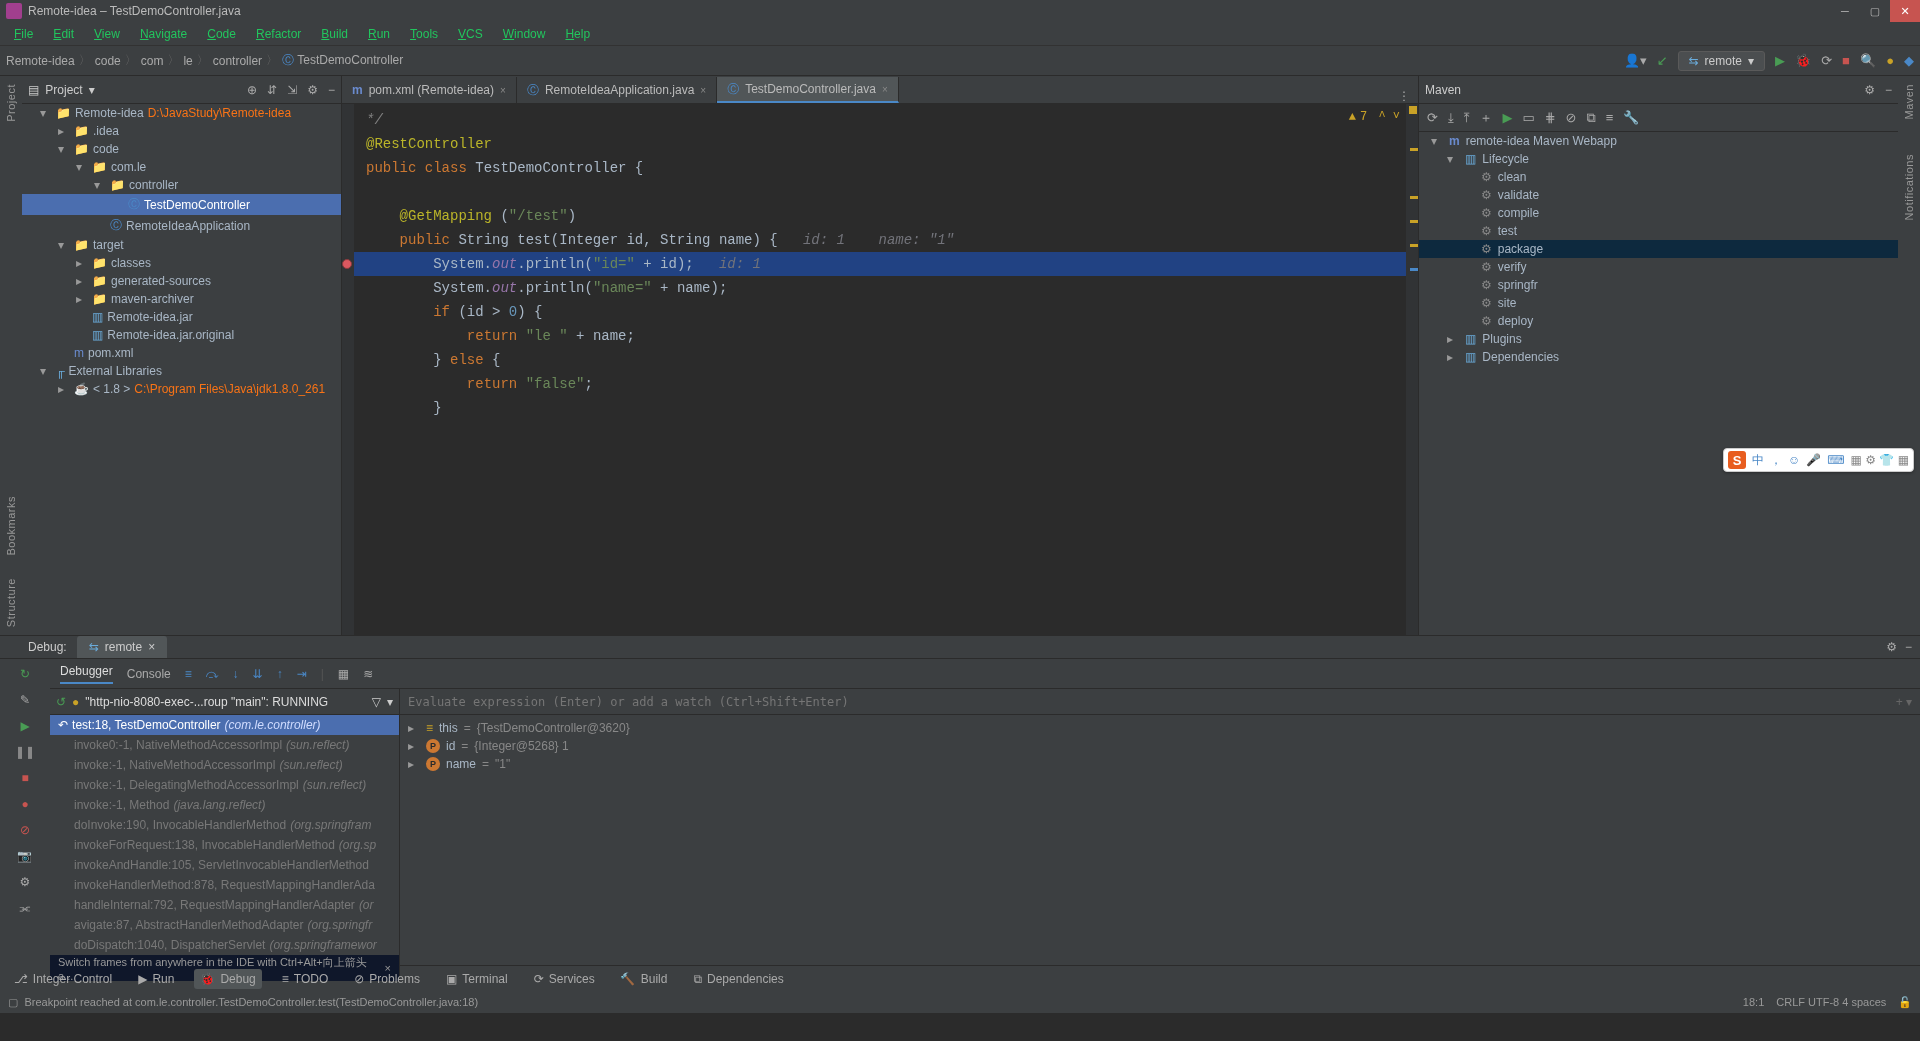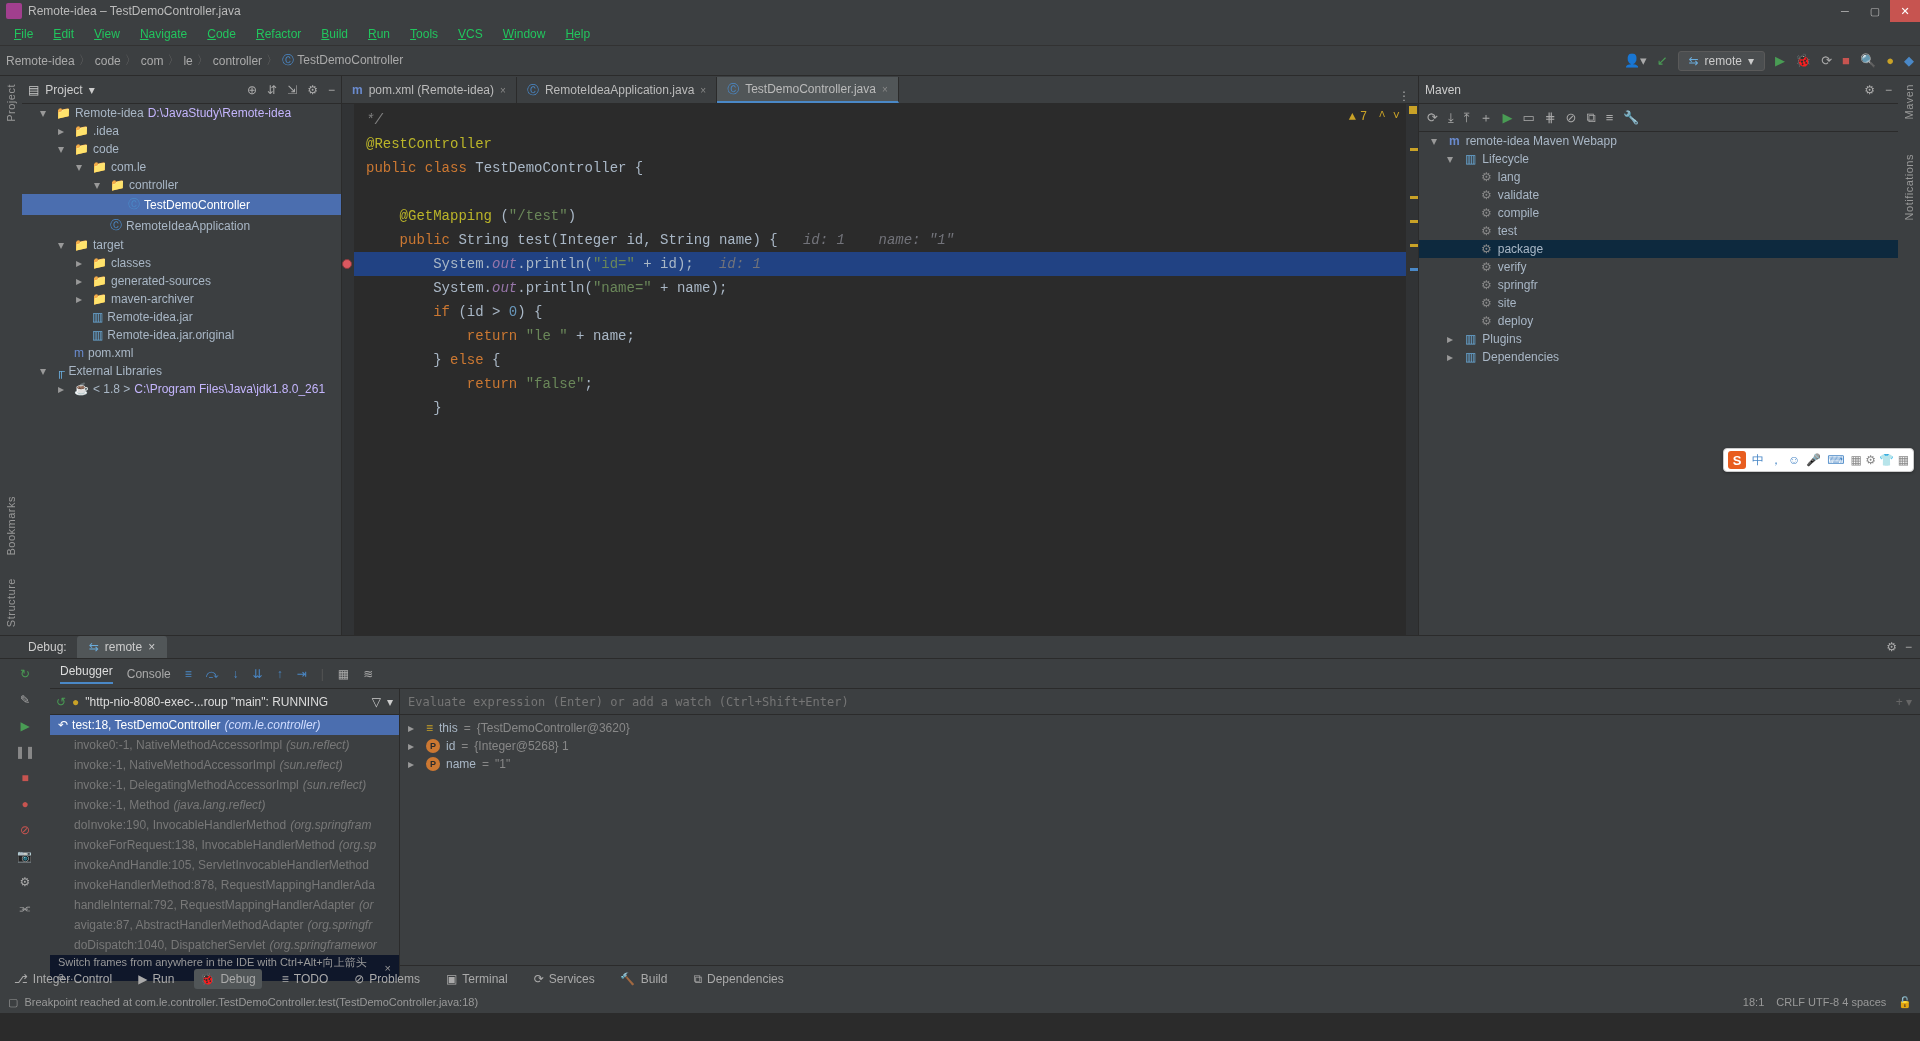--- a/index.html
+++ b/index.html
@@ -21,21 +21,21 @@
 .main { display:flex; height:calc(100% - 22px - 24px - 30px - 28px - 26px - 22px - 330px);}
 .leftgutter, .rightgutter { width:22px; background:#3c3f41; display:flex; flex-direction:column; align-items:center; padding-top:8px; gap:14px; color:#888;}
 .vlabel{ writing-mode:vertical-lr; transform:rotate(180deg); font-size:11px; letter-spacing:0.5px; color:#999;}
 
 .projectpanel{ width:320px; background:#3c3f41; border-right:1px solid #2b2b2b; display:flex; flex-direction:column;}
 .panelheader{ height:28px; background:#3c3f41; display:flex; align-items:center; padding:0 6px; border-bottom:1px solid #2b2b2b; color:#ccc; gap:6px;}
 .panelheader .phright{ margin-left:auto; display:flex; gap:10px; color:#aaa;}
 .tree{ flex:1; overflow:auto; font-size:12px;}
 .trow{ display:flex; align-items:center; gap:4px; padding:2px 4px; white-space:nowrap;}
 .trow.selected{ background:#4b6eaf; color:#fff;}
-.trow .muted{ color:#c4b5fd;}
+.trow .muted{ color:#f97316;}
 .ind0{padding-left:18px;} .ind1{padding-left:36px;} .ind2{padding-left:54px;} .ind3{padding-left:72px;} .ind4{padding-left:90px;}
 .caret{width:12px; display:inline-block; color:#999;}
 
 .editorwrap{ flex:1; display:flex; flex-direction:column; background:#2b2b2b;}
 .tabs{ height:28px; background:#3c3f41; display:flex; align-items:flex-end; border-bottom:1px solid #2b2b2b;}
 .tab{ height:26px; padding:0 10px; display:flex; align-items:center; gap:6px; color:#bbb; border-right:1px solid #2b2b2b; background:#3c3f41; font-size:12px;}
 .tab.active{ background:#515658; border-bottom:2px solid #4a88c7;}
 .tab .x{color:#888; font-size:10px;}
 .tabsright{margin-left:auto; display:flex; align-items:center; gap:8px; padding-right:8px; color:#aaa;}
 
@@ -348,21 +348,21 @@
           <span>remote-idea Maven Webapp</span>
         </div>
         <div class="mvrow mvind1">
           <span class="caret">▾</span>
           <span style="color:#6aabda">▥</span>
           <span>Lifecycle</span>
         </div>
         <div class="mvrow mvind2">
           <span class="caret"></span>
           <span class="gear">⚙</span>
-          <span>lang</span>
+          <span>clean</span>
         </div>
         <div class="mvrow mvind2">
           <span class="caret"></span>
           <span class="gear">⚙</span>
           <span>validate</span>
         </div>
         <div class="mvrow mvind2">
           <span class="caret"></span>
           <span class="gear">⚙</span>
           <span>compile</span>

